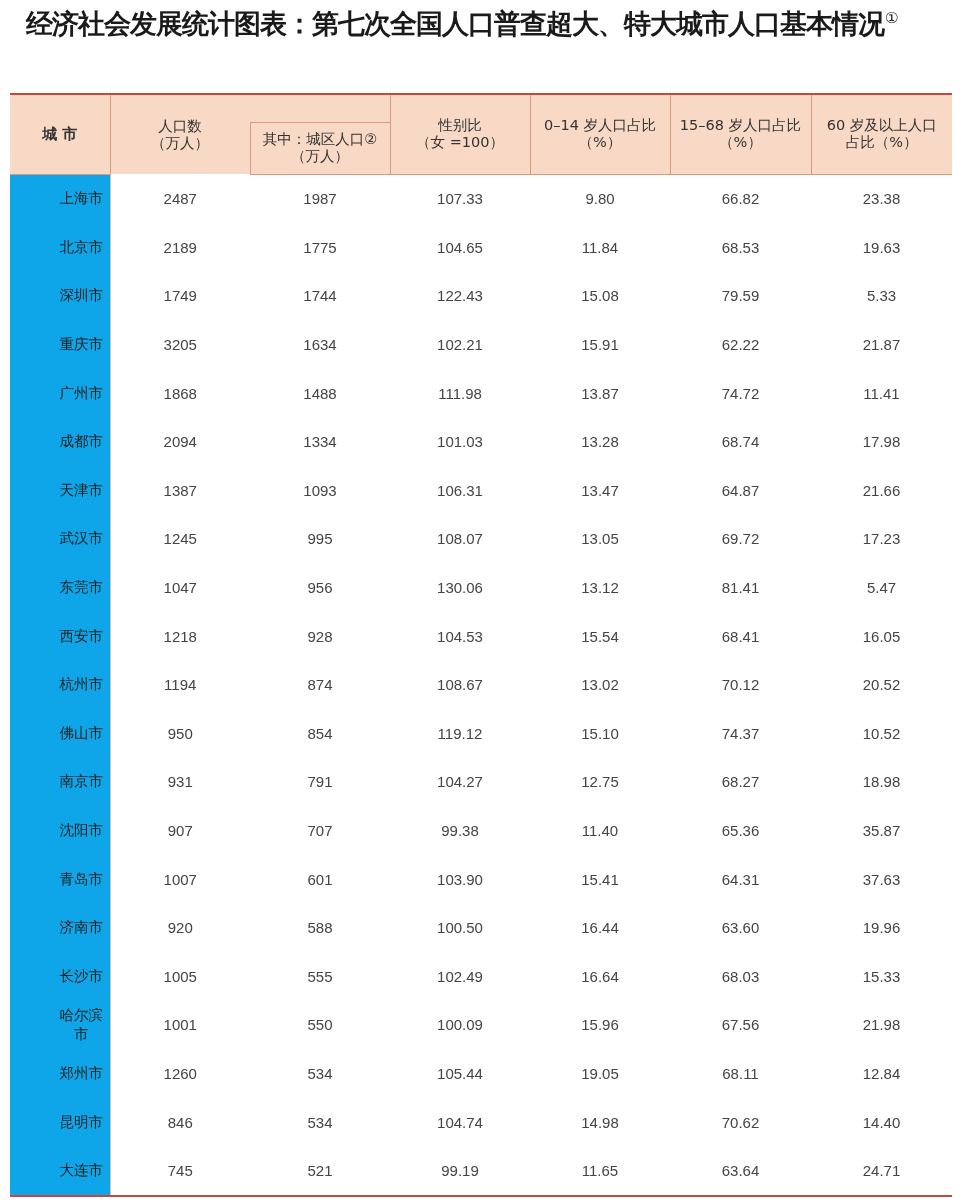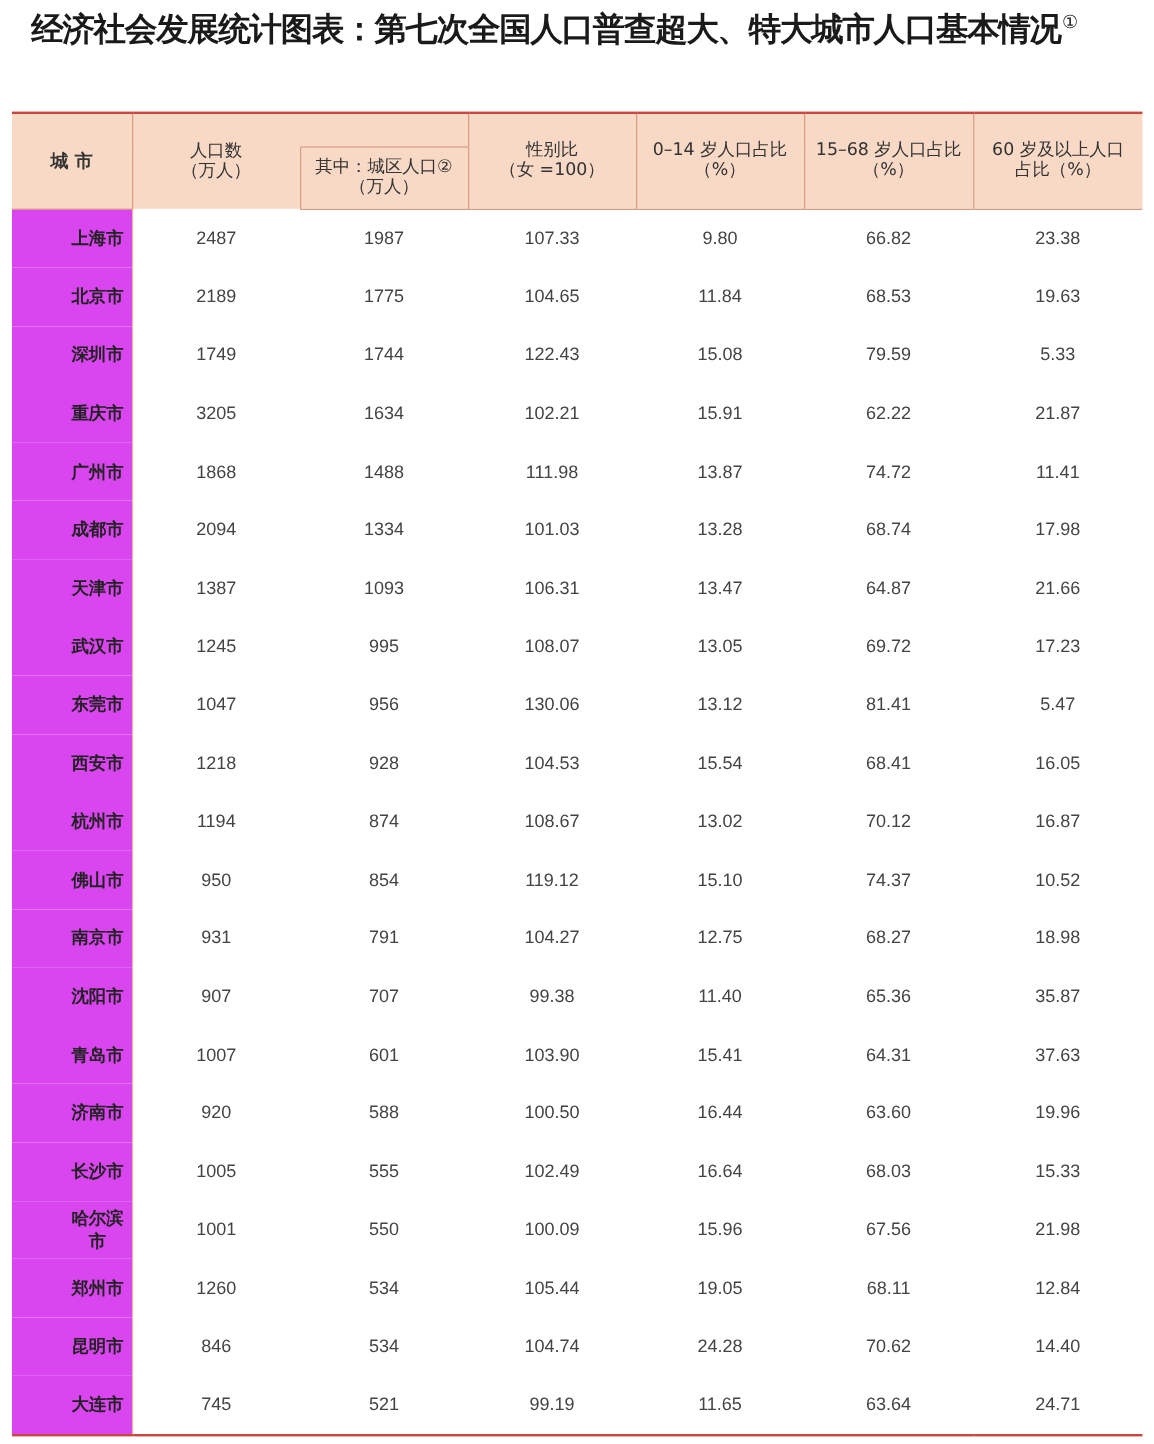--- a/index.html
+++ b/index.html
@@ -11,21 +11,21 @@
   table { position: absolute; left: 10px; top: 93px; width: 942px; border-collapse: collapse;
           table-layout: fixed; }
   thead tr:first-child th { border-top: 2px solid #c8463c; }
   th { background: #f8d9c6; color: #333; font-weight: normal; font-size: 14.5px; line-height: 17px;
        text-align: center; vertical-align: middle; border-left: 1px solid #d99a82; border-bottom: 1px solid #d99a82; padding: 0; }
   th.first { border-left: none; }
   th.city { font-weight: bold; font-size: 15px; }
   th.sub { border-top: 1px solid #d99a82; margin-left: 19px; }
   td { height: 48.6px; padding: 0; text-align: center; font-size: 15px; color: #444;
        font-family: "Liberation Sans", sans-serif; }
-  td.city { background: #d946ef; font-weight: bold; color: #222; border-right: 1px solid #e8b9a4; font-family: "DejaVu Sans", sans-serif; font-size: 14.5px; padding-left: 43px; }
+  td.city { background: #0ea5e9; font-weight: normal; color: #222; border-right: 1px solid #e8b9a4; font-family: "DejaVu Sans", sans-serif; font-size: 14.5px; padding-left: 43px; }
   tbody tr:last-child td { border-bottom: 2px solid #c8463c; }
 </style>
 </head>
 <body>
 
 <div class="title"><span>经济社会发展统计图表：第七次全国人口普查超大、特大城市人口基本情况</span><sup>①</sup></div>
 
 <table>
   <colgroup>
     <col style="width:100px">
@@ -159,21 +159,21 @@
         <td>68.41</td>
         <td>16.05</td>
       </tr>
       <tr>
         <td class="city">杭州市</td>
         <td>1194</td>
         <td>874</td>
         <td>108.67</td>
         <td>13.02</td>
         <td>70.12</td>
-        <td>16.87</td>
+        <td>20.52</td>
       </tr>
       <tr>
         <td class="city">佛山市</td>
         <td>950</td>
         <td>854</td>
         <td>119.12</td>
         <td>15.10</td>
         <td>74.37</td>
         <td>10.52</td>
       </tr>
@@ -238,21 +238,21 @@
         <td>105.44</td>
         <td>19.05</td>
         <td>68.11</td>
         <td>12.84</td>
       </tr>
       <tr>
         <td class="city">昆明市</td>
         <td>846</td>
         <td>534</td>
         <td>104.74</td>
-        <td>24.28</td>
+        <td>14.98</td>
         <td>70.62</td>
         <td>14.40</td>
       </tr>
       <tr>
         <td class="city">大连市</td>
         <td>745</td>
         <td>521</td>
         <td>99.19</td>
         <td>11.65</td>
         <td>63.64</td>

